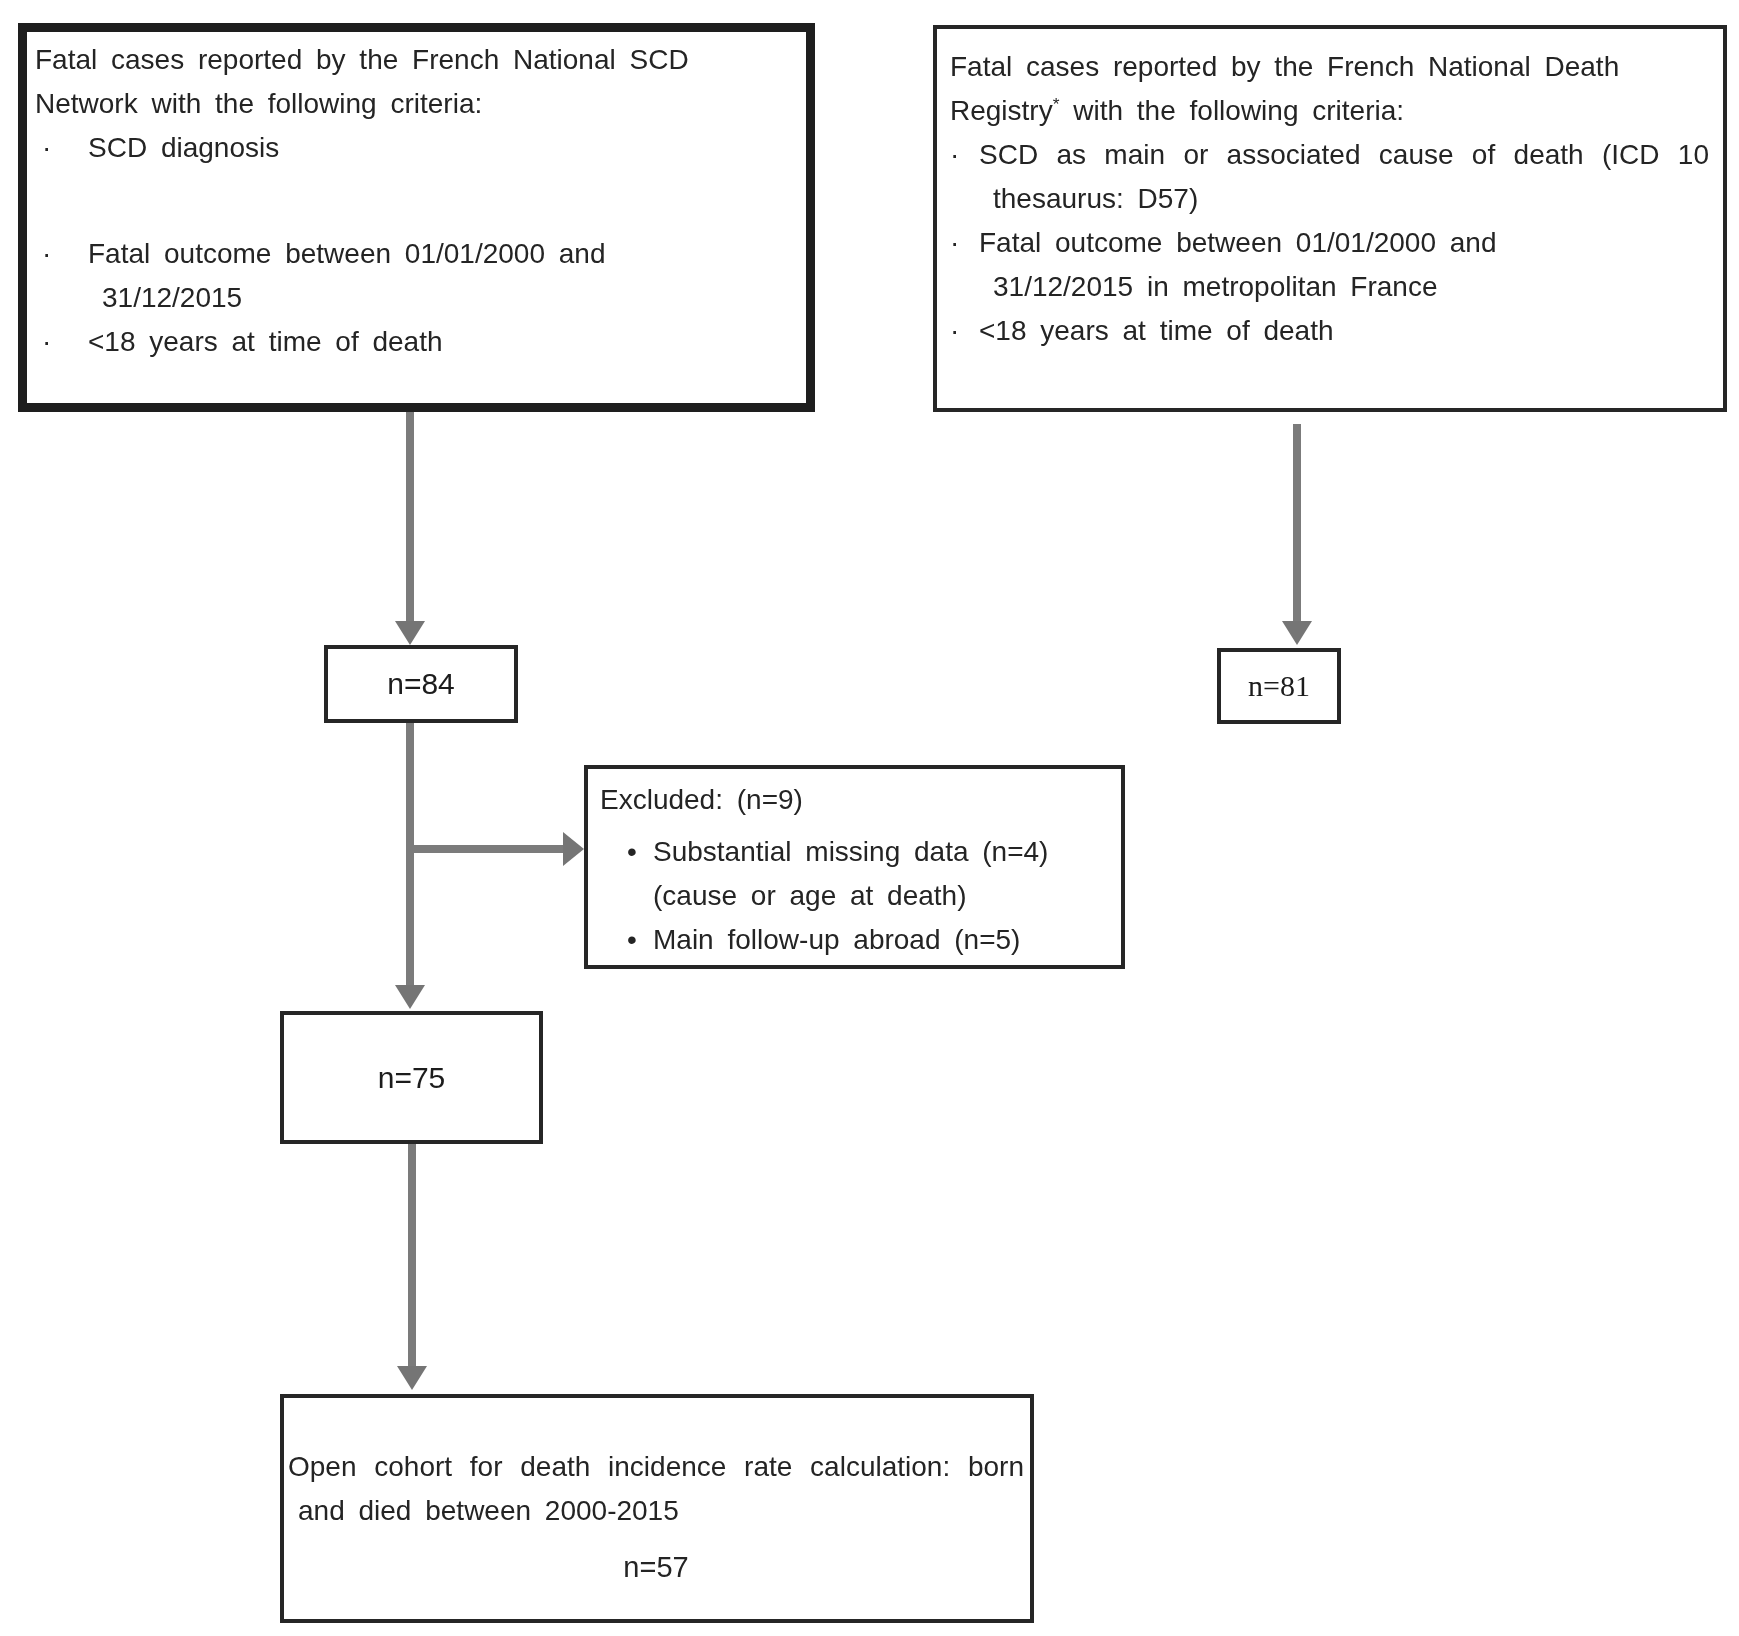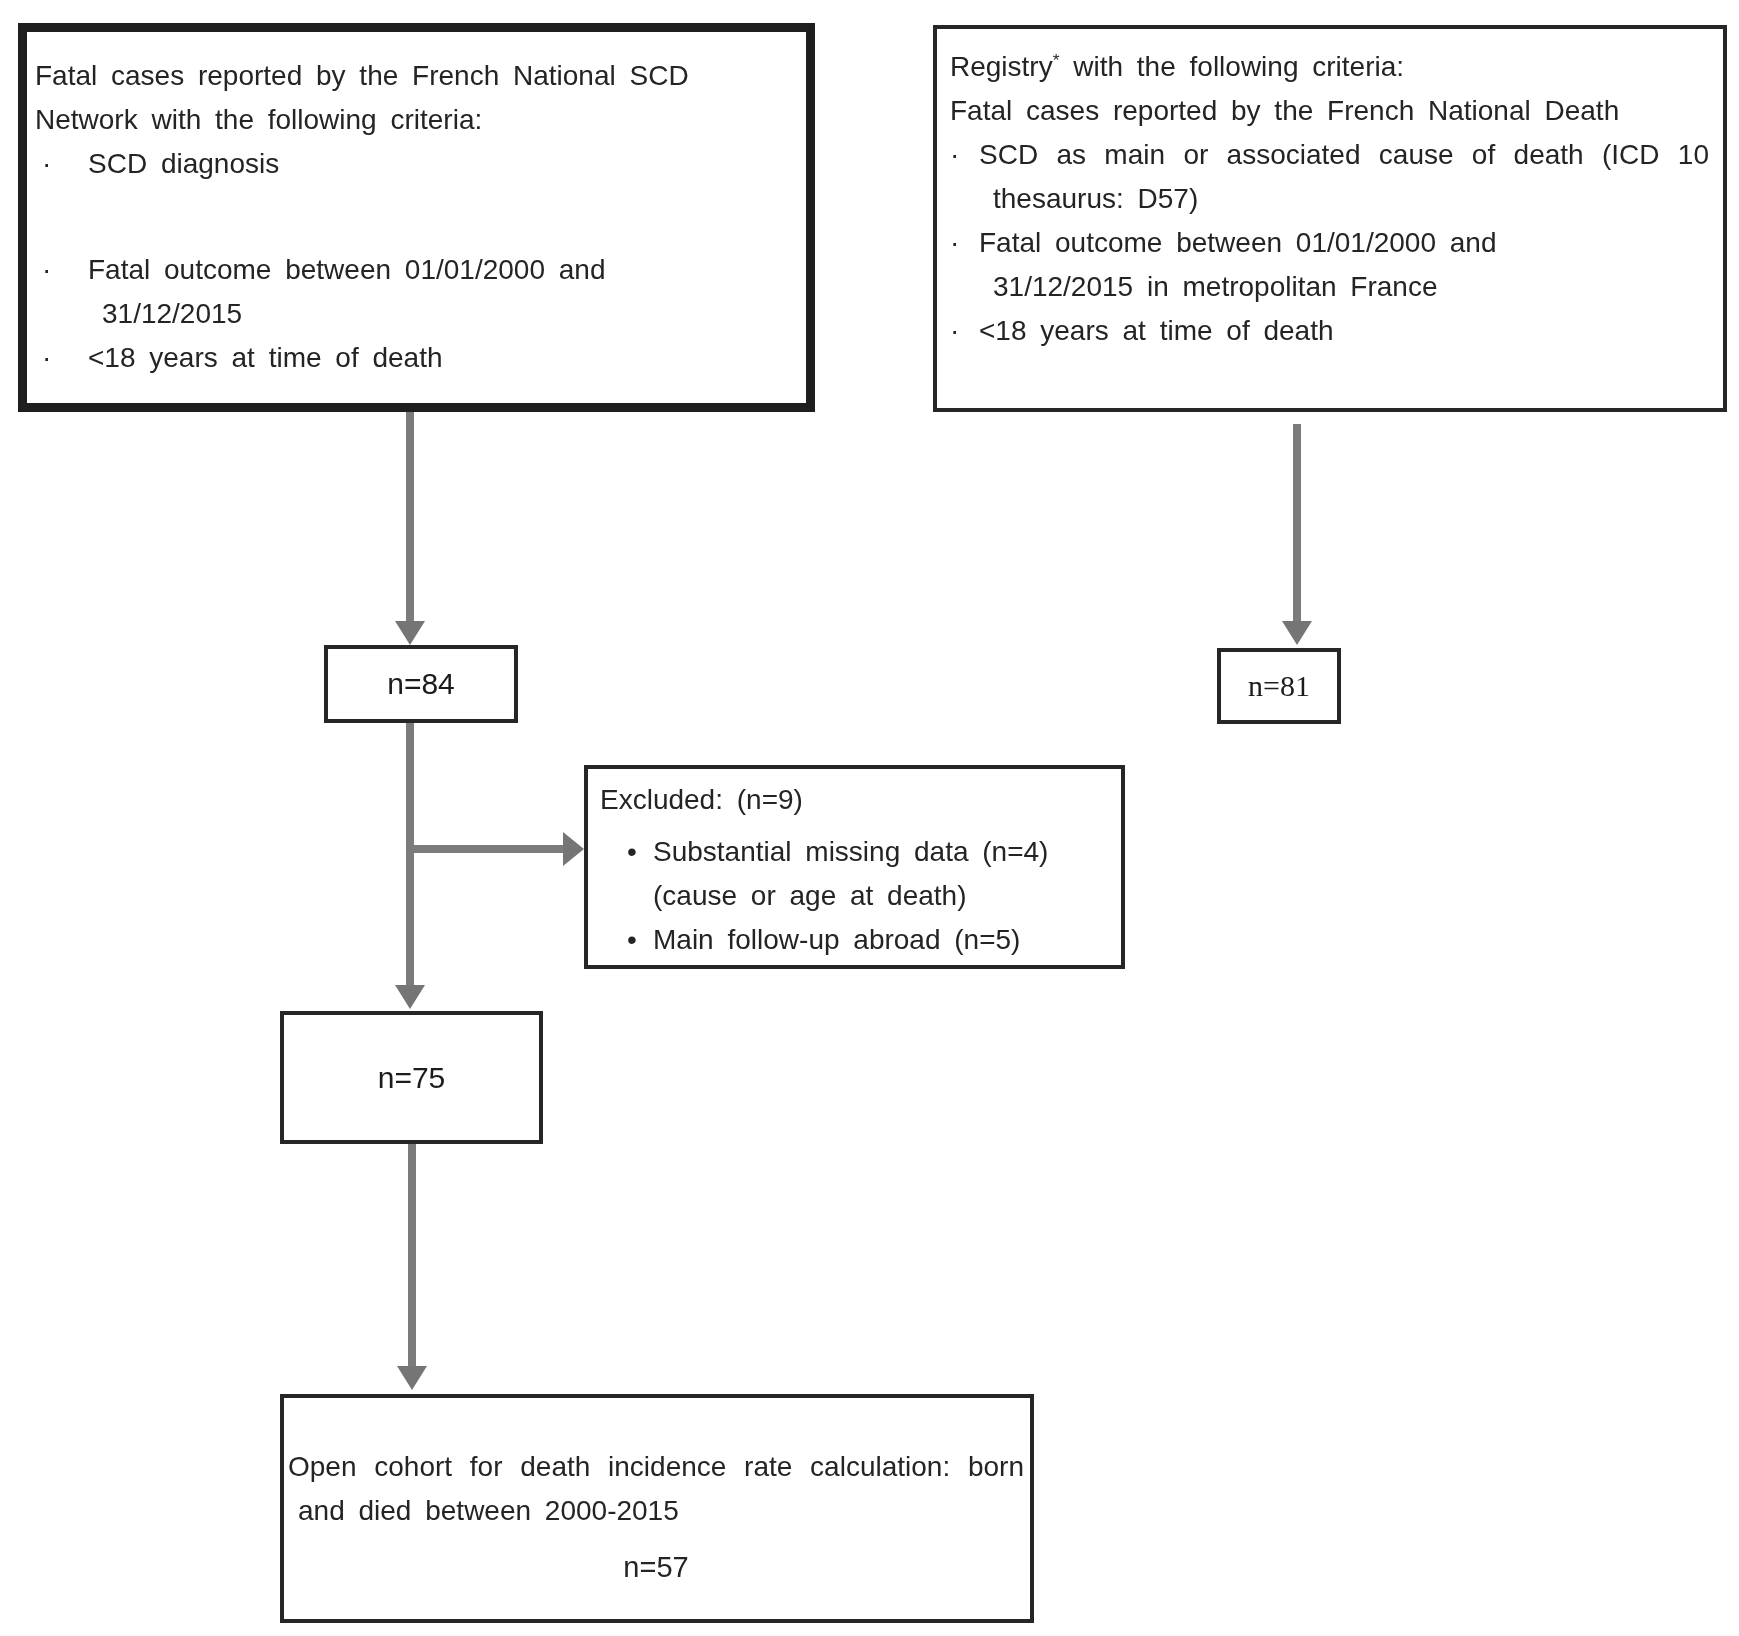--- a/index.html
+++ b/index.html
@@ -37,21 +37,21 @@
     display: grid;
     align-items: start;
   }
   .bullet-row .marker {
     line-height: 44px;
   }
   
   #left-source {
     left: 18px; top: 23px; width: 797px; height: 389px;
     border: 9px solid #1e1e1e;
-    padding: 22px 30px 0 8px;
+    padding: 6px 30px 0 8px;
   }
   #left-source .bullet-row { grid-template-columns: 53px 1fr; }
   #left-source .marker { padding-left: 7px; }
   #left-source .cont { padding-left: 14px; }
   .spacer-gap { height: 62px; }
   
   #right-source {
     left: 933px; top: 25px; width: 794px; height: 387px;
     border-width: 4px;
     padding: 16px 14px 0 13px;
@@ -139,24 +139,24 @@
     </div>
     <div class="bullet-row">
       <span class="marker">·</span>
       <div>
         <div class="line">&lt;18 years at time of death</div>
       </div>
     </div>
   </div>
 
   <div class="box src-text" id="right-source">
+    <div class="line">Fatal cases reported by the French National Death</div>
     <div class="line">
       <span>Registry</span><sup class="asterisk">*</sup><span> with the following criteria:</span>
     </div>
-    <div class="line">Fatal cases reported by the French National Death</div>
     <div class="bullet-row">
       <span class="marker">·</span>
       <div>
         <div class="line stretch">SCD as main or associated cause of death (ICD 10</div>
         <div class="line cont">thesaurus: D57)</div>
       </div>
     </div>
     <div class="bullet-row">
       <span class="marker">·</span>
       <div>

